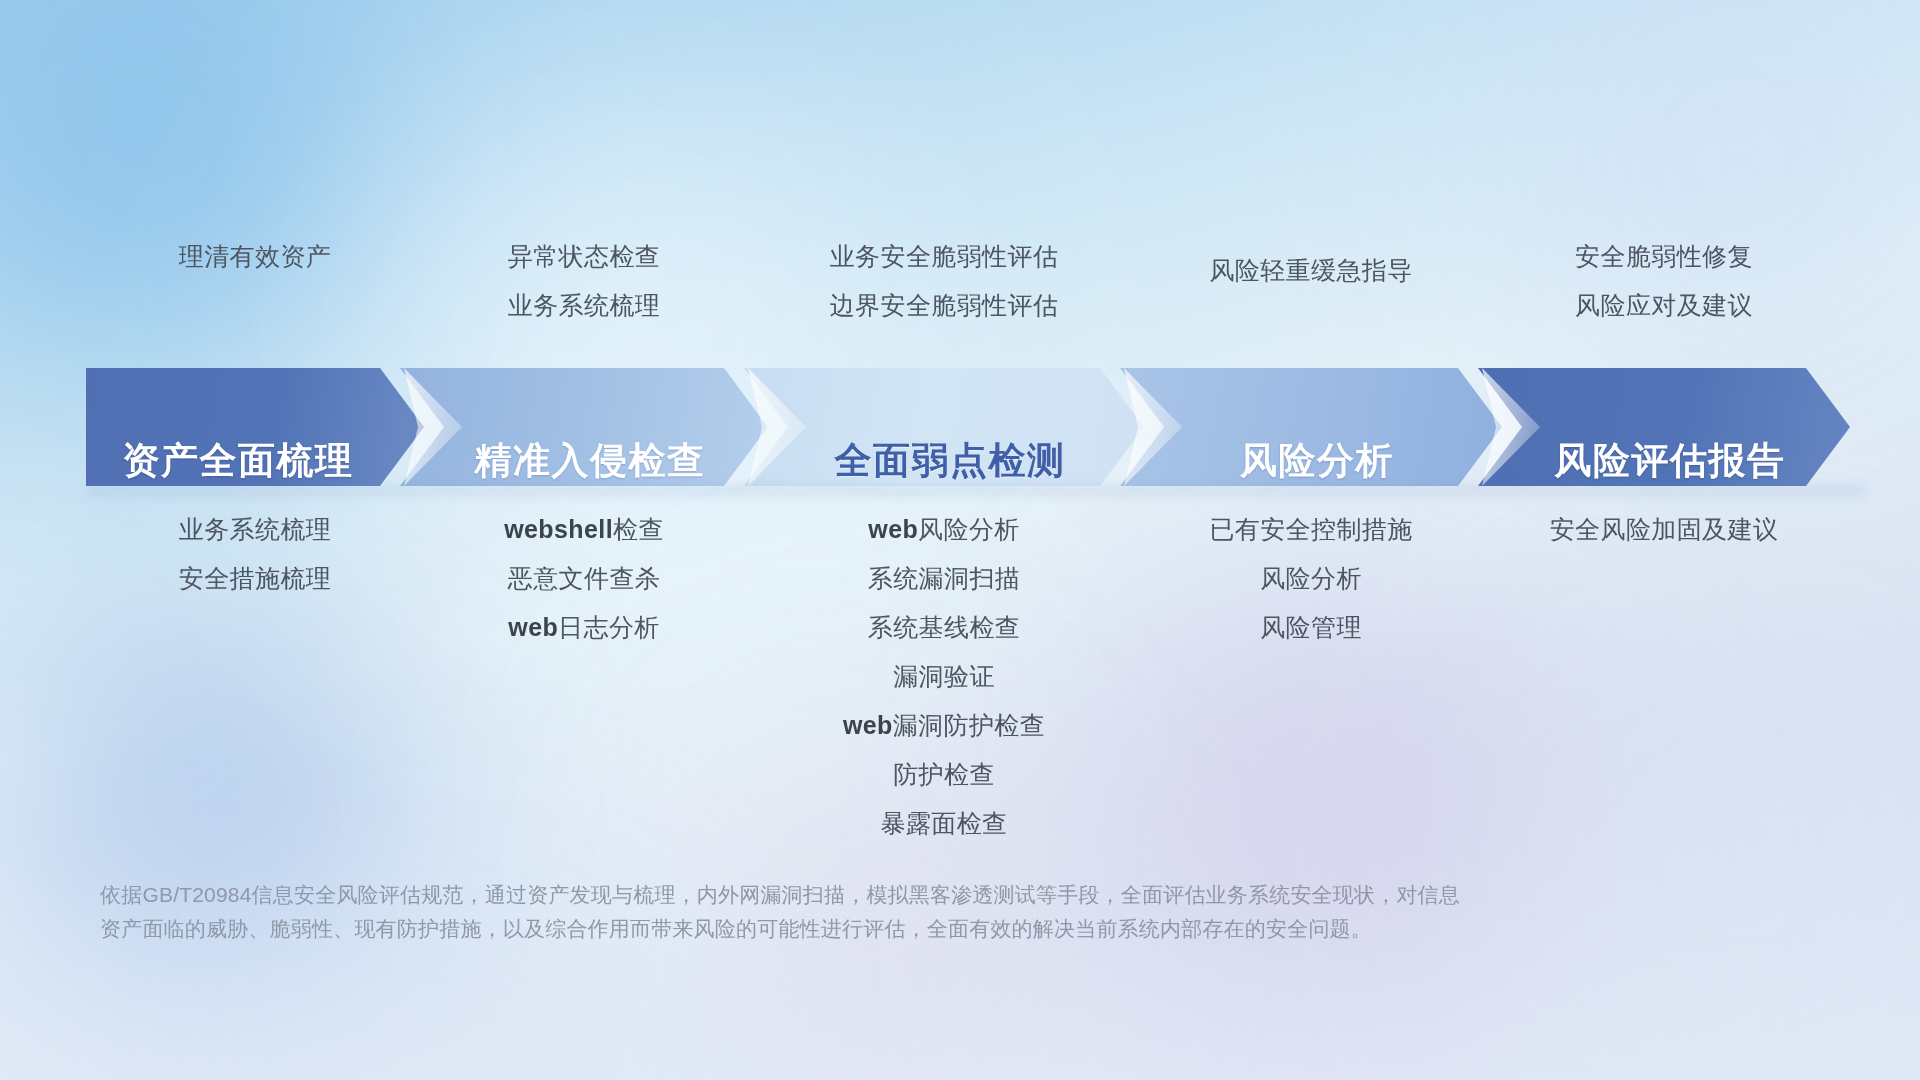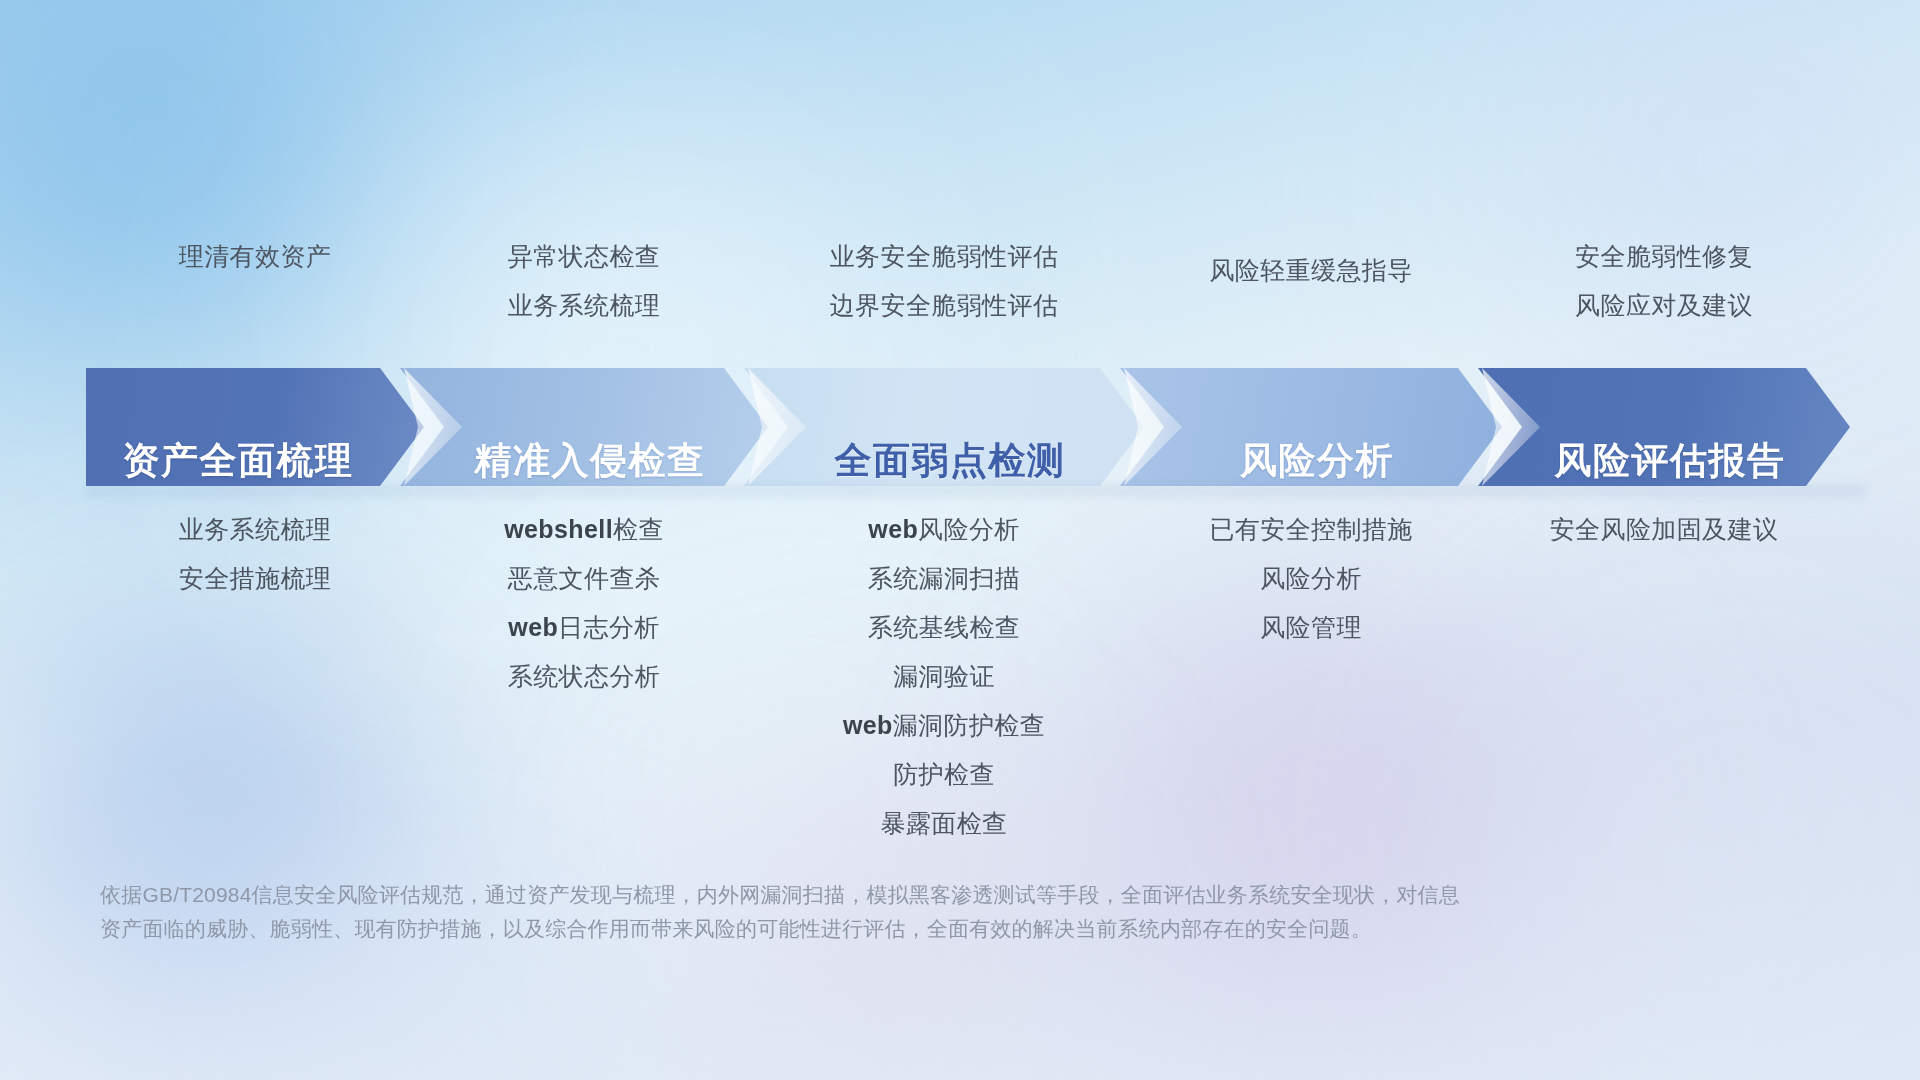--- a/index.html
+++ b/index.html
@@ -162,21 +162,20 @@
 
   <div class="col bot c0">
     <div class="line">业务系统梳理</div>
     <div class="line">安全措施梳理</div>
   </div>
 
   <div class="col bot c1">
     <div class="line"><b>webshell</b><span>检查</span></div>
     <div class="line"><b></b><span>恶意文件查杀</span></div>
     <div class="line"><b>web</b><span>日志分析</span></div>
-    <div class="line"><b></b><span>系统状态分析</span></div>
   </div>
 
   <div class="col bot c2">
     <div class="line"><b>web</b><span>风险分析</span></div>
     <div class="line"><b></b><span>系统漏洞扫描</span></div>
     <div class="line"><b></b><span>系统基线检查</span></div>
     <div class="line"><b></b><span>漏洞验证</span></div>
     <div class="line"><b>web</b><span>漏洞防护检查</span></div>
     <div class="line"><b></b><span>防护检查</span></div>
     <div class="line"><b></b><span>暴露面检查</span></div>

